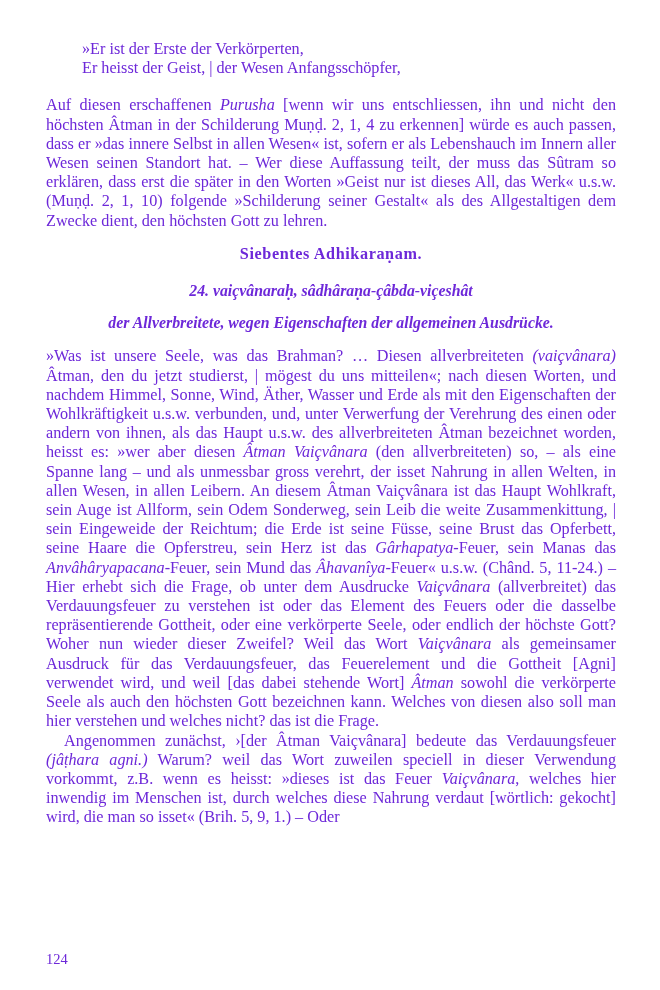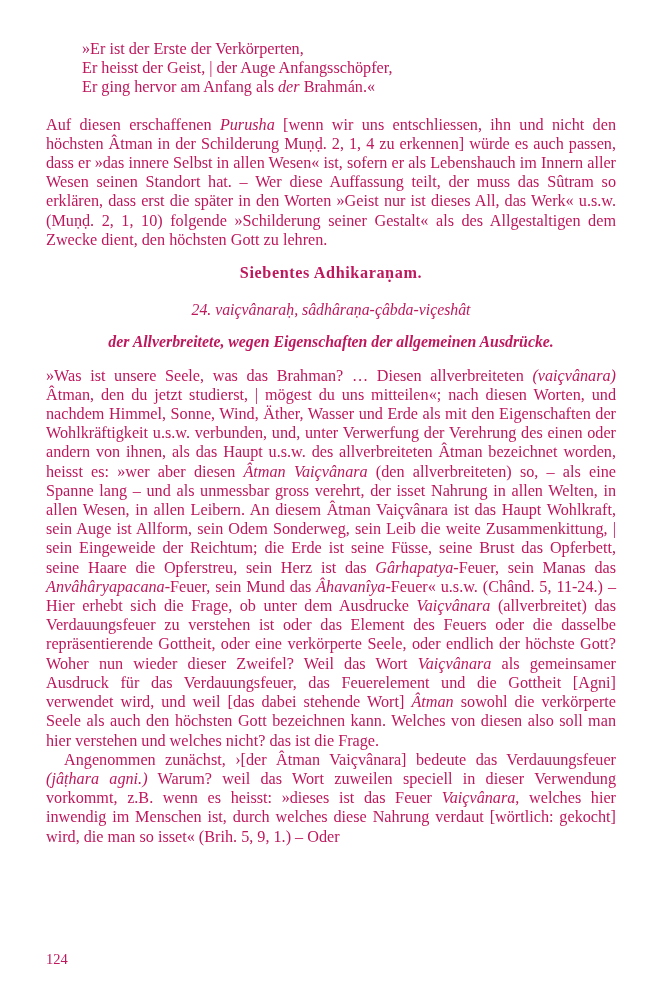--- a/index.html
+++ b/index.html
@@ -12,21 +12,21 @@
     background: #ffffff;
     overflow: hidden;
     font-family: "Liberation Serif", "DejaVu Serif", serif;
   }
   .book-page {
     position: relative;
     box-sizing: border-box;
     width: 660px;
     height: 990px;
     padding: 40px 44px 0 46px;
-    color: #be185d;
+    color: #6d28d9;
     font-size: 16.2px;
     line-height: 19.2px;
   }
   .poem {
     margin: 0 0 18px 36px;
   }
   .poem-line {
     white-space: pre;
   }
   .body-para {
@@ -40,21 +40,21 @@
     margin: 4px 0 17px 0;
     text-align: center;
     font-size: 16.2px;
     font-weight: bold;
     letter-spacing: 0.6px;
   }
   .sutra-heading {
     margin: 0 0 13px 0;
     text-align: center;
     font-size: 15.8px;
-    font-weight: normal;
+    font-weight: bold;
     font-style: italic;
   }
   .sutra-translation {
     margin: 0 0 15px 0;
     text-align: center;
     font-size: 15.8px;
     font-weight: bold;
     font-style: italic;
   }
   .page-number {
@@ -66,22 +66,21 @@
   }
   em { font-style: italic; }
 </style>
 </head>
 <body>
 
 <div class="book-page">
 
   <div class="poem">
     <div class="poem-line"><span>»Er ist der Erste der Verkörperten,</span></div>
-    <div class="poem-line"><span>Er heisst der Geist, | der Auge Anfangsschöpfer,</span></div>
-    <div class="poem-line"><span>Er ging hervor am Anfang als </span><em>der</em><span> Brahmán.«</span></div>
+    <div class="poem-line"><span>Er heisst der Geist, | der Wesen Anfangsschöpfer,</span></div>
   </div>
 
   <p class="body-para para-1"><span>Auf diesen erschaffenen </span><em>Purusha</em><span> [wenn wir uns entschliessen, ihn und nicht den höchsten Âtman in der Schilderung Muṇḍ. 2, 1, 4 zu erkennen] würde es auch passen, dass er »das innere Selbst in allen Wesen« ist, sofern er als Lebenshauch im Innern aller Wesen seinen Standort hat. – Wer diese Auffassung teilt, der muss das Sûtram so erklären, dass erst die später in den Worten »Geist nur ist dieses All, das Werk« u.s.w. (Muṇḍ. 2, 1, 10) folgende »Schilderung seiner Gestalt« als des Allgestaltigen dem Zwecke dient, den höchsten Gott zu lehren.</span></p>
 
   <h2 class="section-heading">Siebentes Adhikaraṇam.</h2>
 
   <h3 class="sutra-heading">24. vaiçvânaraḥ, sâdhâraṇa-çâbda-viçeshât</h3>
 
   <h3 class="sutra-translation">der Allverbreitete, wegen Eigenschaften der allgemeinen Ausdrücke.</h3>
 

